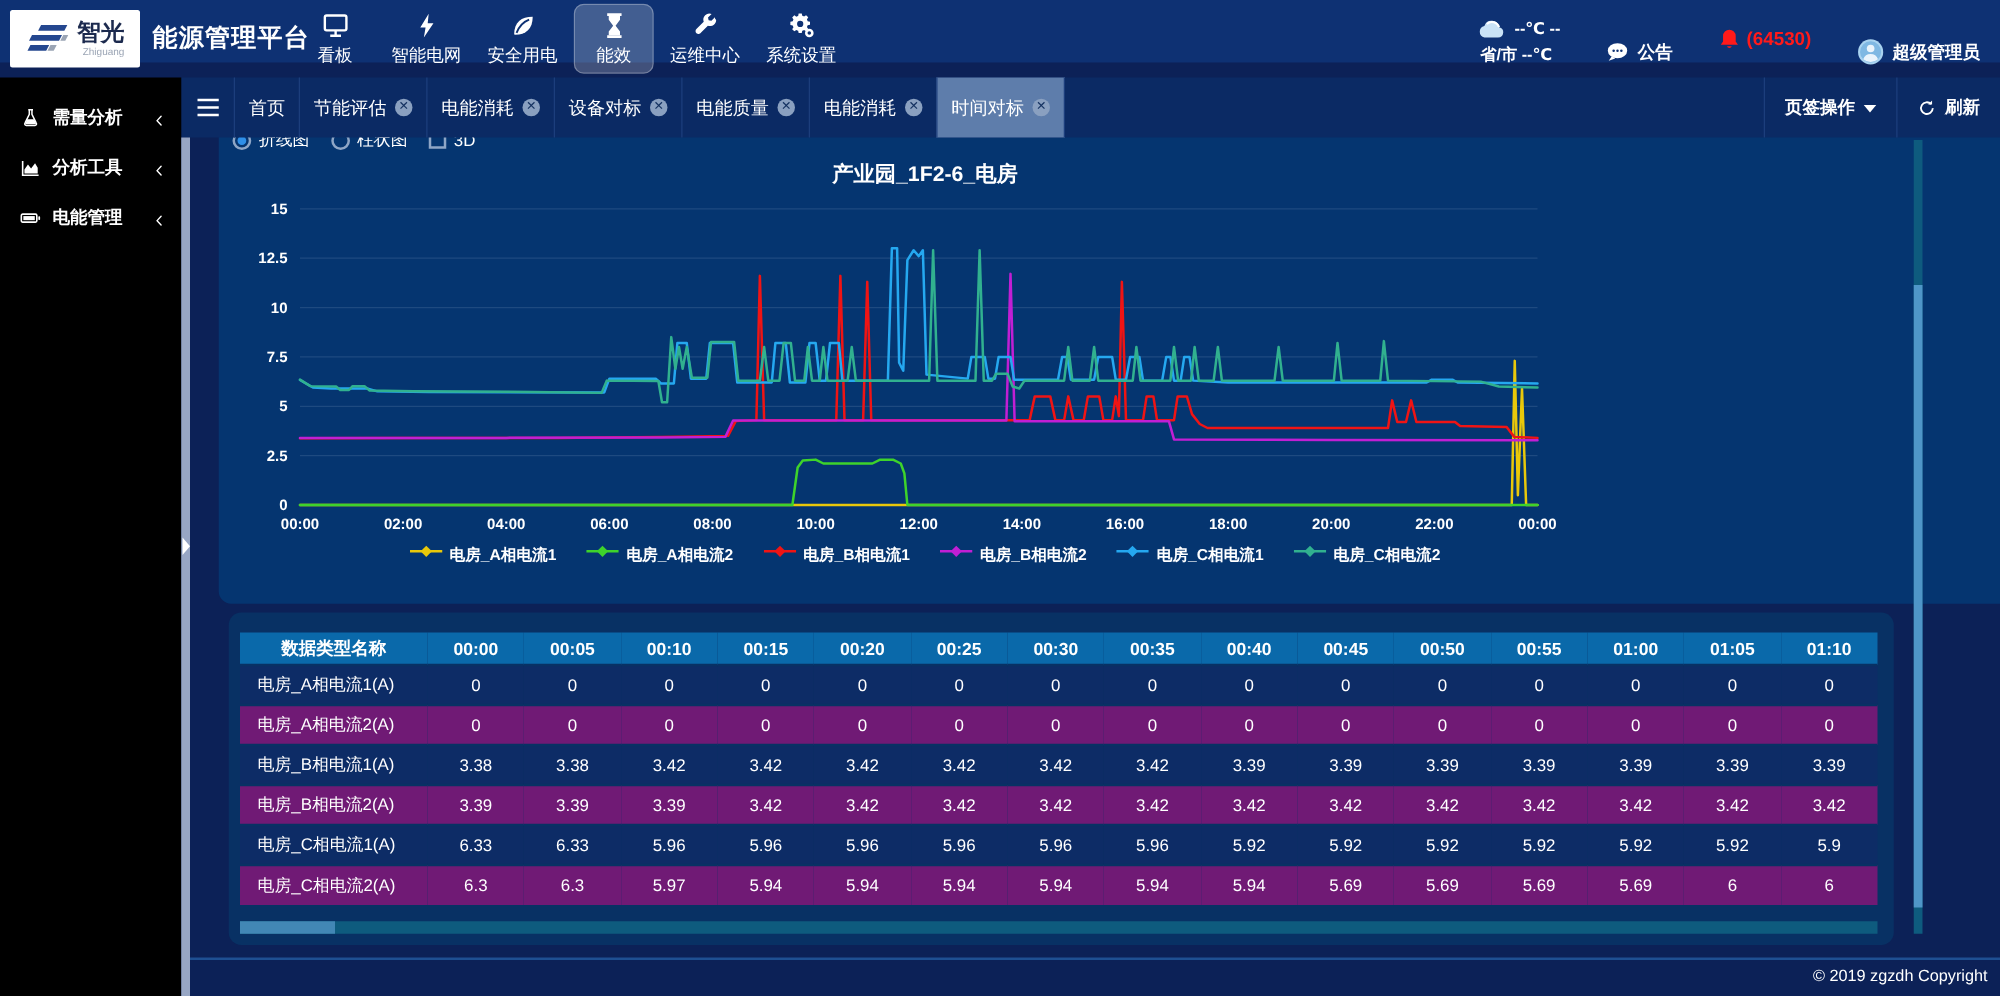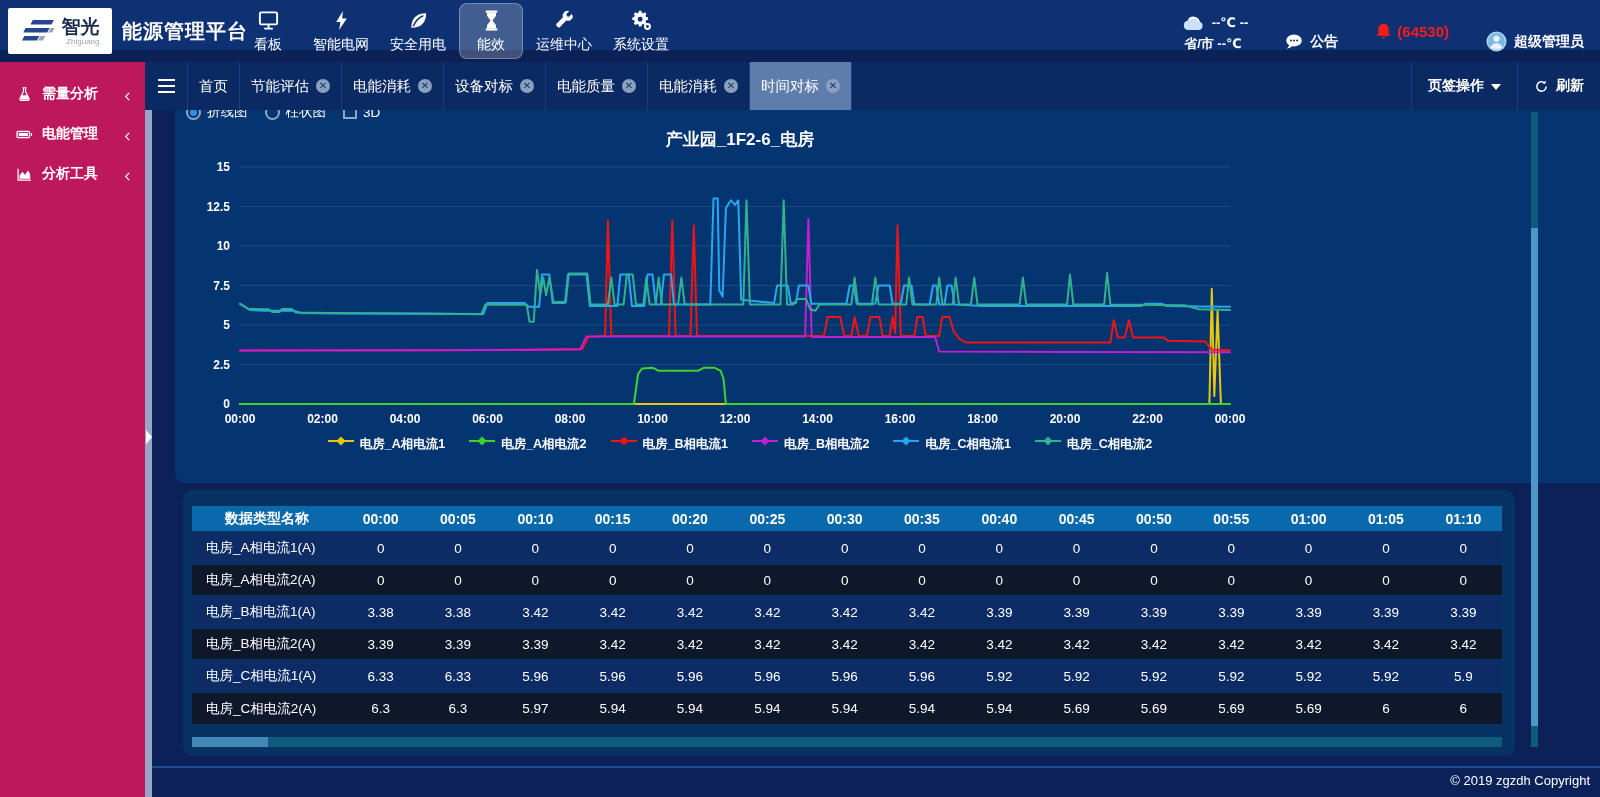--- a/index.html
+++ b/index.html
@@ -57,21 +57,21 @@
   .tab-actions { margin-left:auto; display:flex; align-items:stretch; }
   .tab-action { padding:0 16px; font-size:14px; font-weight:bold; display:flex;
                 align-items:center; gap:7px; border-left:1px solid #1c3e7c; cursor:pointer; }
   .caret { width:0; height:0; border-left:5px solid transparent; border-right:5px solid transparent;
            border-top:6px solid #fff; margin-top:2px; }
   .refresh-ic { width:15px; height:15px; }
   .refresh-ic svg { width:100%; height:100%; }
 
   
   #sidebar { position:absolute; left:0; top:62px; width:145px; height:735px;
-             background:#be185d; z-index:9; padding-top:12px; }
+             background:#000000; z-index:9; padding-top:12px; }
   .side-item { height:40px; display:flex; align-items:center; padding:0 12px 0 16px;
                gap:9px; font-size:14px; font-weight:bold; cursor:pointer; }
   .side-ic { width:17px; height:17px; }
   .side-ic svg { width:100%; height:100%; }
   .side-chevron { margin-left:auto; width:11px; height:11px; }
   .side-chevron svg { width:100%; height:100%; }
   .side-divider { position:absolute; left:145px; top:110px; width:7px; height:687px;
                   background:#97a6c4; z-index:9; cursor:pointer; }
   .side-handle { position:absolute; left:146px; top:430px; width:0; height:0;
                  border-top:7px solid transparent; border-bottom:7px solid transparent;
@@ -101,21 +101,21 @@
                 background:#083164; border-radius:10px; z-index:1; }
   #data-table { position:absolute; left:9px; top:16px; width:1310px;
                 border-collapse:collapse; table-layout:fixed; }
   #data-table th { height:26px; background:#0a69aa; font-size:14px; font-weight:bold;
                    text-align:center; }
   #data-table th.label-col { width:150px; }
   #data-table td { height:32px; font-size:13.5px; text-align:center;
                    border-top:2px solid #083164; }
   #data-table td.row-label { text-align:left; padding-left:14px; }
   tr.dark td { background:#0d2c66; }
-  tr.light td { background:#0f172a; }
+  tr.light td { background:#701a75; }
   .h-scrollbar { position:absolute; left:9px; top:247px; width:1310px; height:10px;
                  background:#0e5b7e; cursor:pointer; }
   .h-thumb { width:76px; height:100%; background:#4287b5; }
   .v-scrollbar { position:absolute; left:1531px; top:112px; width:7px; height:635px;
                  background:#0e5b7e; z-index:2; cursor:pointer; }
   .v-thumb { position:absolute; left:0; top:116px; width:100%; height:498px; background:#4f96c8; }
 
   
   .footer-line { position:absolute; left:152px; top:766px; width:1448px; height:2px;
                  background:#1e4f92; }
@@ -290,35 +290,35 @@
           <path d="M9.3 2.5h5.4M10.5 2.8v5L5.6 17.6a1.7 1.7 0 0 0 1.5 2.6h9.8a1.7 1.7 0 0 0 1.5-2.6L13.5 7.8v-5" stroke="#fff" stroke-width="1.7" fill="none"></path>
           <path d="M8.2 13.2h7.6l2.1 4.3a.9.9 0 0 1-.8 1.4H6.9a.9.9 0 0 1-.8-1.4z" fill="#fff"></path>
         </svg></span>
       <span>需量分析</span>
       <span class="side-chevron"><svg viewBox="0 0 24 24">
           <path d="M15 4.5 8 12l7 7.5" stroke="#fff" stroke-width="2.4" fill="none" stroke-linecap="round"></path>
         </svg></span>
     </div>
     <div class="side-item">
       <span class="side-ic"><svg viewBox="0 0 24 24">
+          <path d="M3 4v16h18" stroke="#fff" stroke-width="1.8" fill="none"></path>
+          <path d="M5 18v-4.5l4-5.5 3.5 4.5L17 6.5l3 5V18z" fill="#fff"></path>
+        </svg></span>
+      <span>分析工具</span>
+      <span class="side-chevron"><svg viewBox="0 0 24 24">
+          <path d="M15 4.5 8 12l7 7.5" stroke="#fff" stroke-width="2.4" fill="none" stroke-linecap="round"></path>
+        </svg></span>
+    </div>
+    <div class="side-item">
+      <span class="side-ic"><svg viewBox="0 0 24 24">
           <rect x="1.5" y="7.5" width="17.5" height="9" rx="1.5" fill="none" stroke="#fff" stroke-width="1.8"></rect>
           <rect x="3.8" y="9.7" width="12.9" height="4.6" fill="#fff"></rect>
           <rect x="20.7" y="10" width="2" height="4" rx="0.8" fill="#fff"></rect>
         </svg></span>
       <span>电能管理</span>
-      <span class="side-chevron"><svg viewBox="0 0 24 24">
-          <path d="M15 4.5 8 12l7 7.5" stroke="#fff" stroke-width="2.4" fill="none" stroke-linecap="round"></path>
-        </svg></span>
-    </div>
-    <div class="side-item">
-      <span class="side-ic"><svg viewBox="0 0 24 24">
-          <path d="M3 4v16h18" stroke="#fff" stroke-width="1.8" fill="none"></path>
-          <path d="M5 18v-4.5l4-5.5 3.5 4.5L17 6.5l3 5V18z" fill="#fff"></path>
-        </svg></span>
-      <span>分析工具</span>
       <span class="side-chevron"><svg viewBox="0 0 24 24">
           <path d="M15 4.5 8 12l7 7.5" stroke="#fff" stroke-width="2.4" fill="none" stroke-linecap="round"></path>
         </svg></span>
     </div>
   </aside>
 <div class="side-divider"></div>
 <div class="side-handle"></div>
 
 <div class="chart-card">
   <div class="controls">

